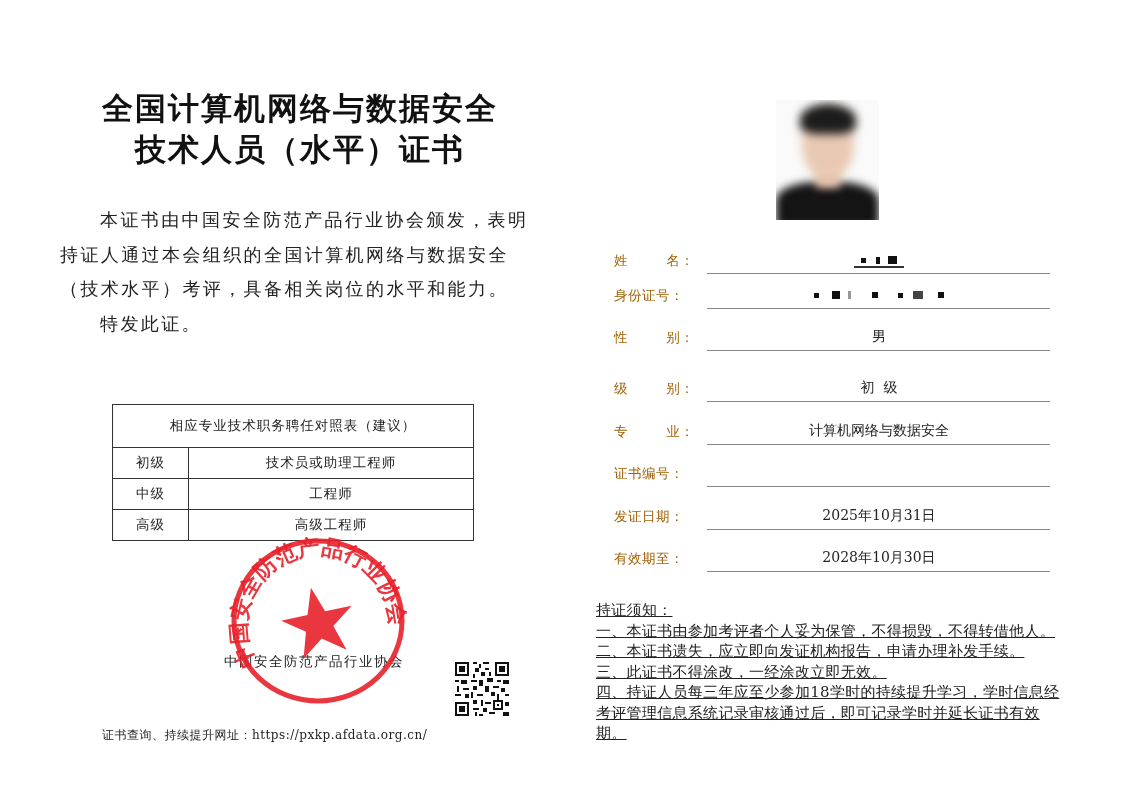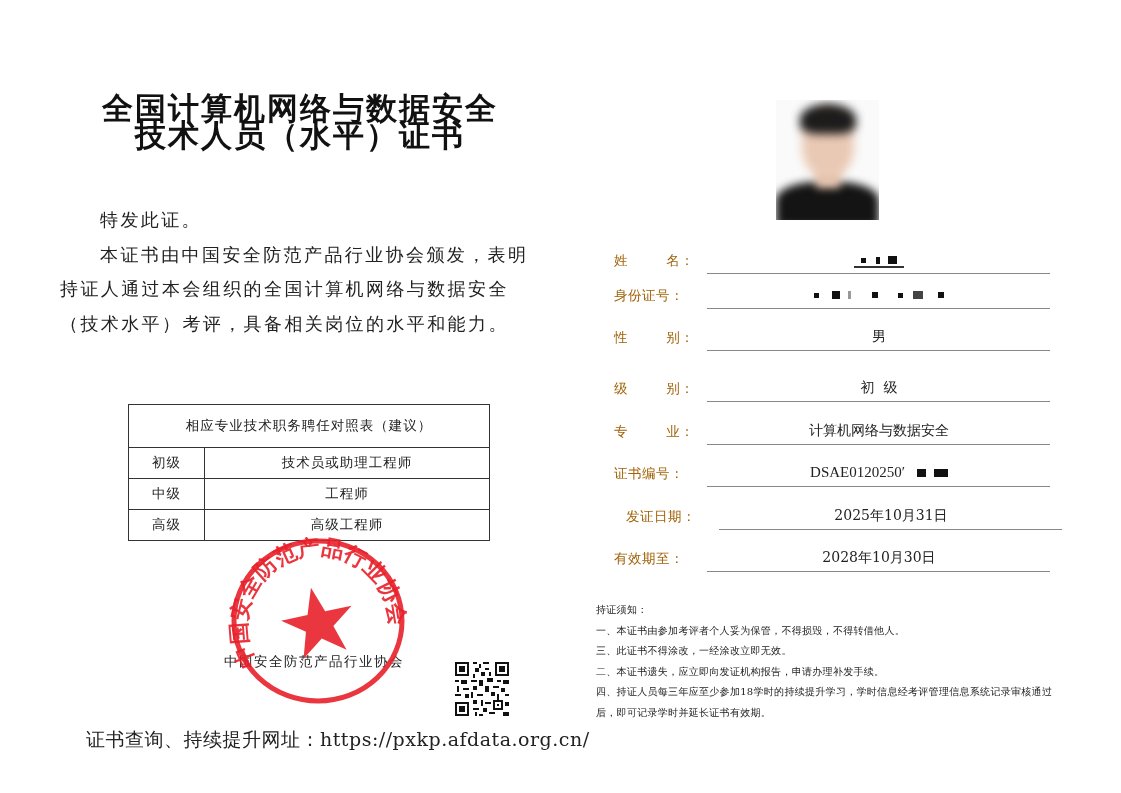--- a/index.html
+++ b/index.html
@@ -5,67 +5,67 @@
   * { box-sizing: border-box; margin: 0; padding: 0; }
   html, body { width: 1121px; height: 793px; background: #ffffff; overflow: hidden; }
   body { position: relative; font-family: "DejaVu Serif", "Liberation Serif", serif; color: #1a1a1a; }
 
   .title {
     position: absolute; left: 55px; width: 490px; text-align: center;
     font-family: "DejaVu Sans", sans-serif; font-weight: bold; font-size: 31px;
     letter-spacing: 2px; color: #111;
   }
   .title.l1 { top: 88px; }
-  .title.l2 { top: 115px; text-align: center; }
+  .title.l2 { top: 129px; text-align: center; }
 
   .intro { position: absolute; left: 60px; top: 203px; width: 470px; font-size: 18px; line-height: 34.5px; letter-spacing: 2.4px; color: #222; }
   .intro p { margin: 0; }
   .intro .indent { text-indent: 40px; }
 
-  .ref-table { position: absolute; left: 128px; top: 404px; width: 362px; border-collapse: collapse; font-size: 13.5px; color: #222; }
+  .ref-table { position: absolute; left: 112px; top: 404px; width: 362px; border-collapse: collapse; font-size: 13.5px; color: #222; }
   .ref-table td, .ref-table th { border: 1.2px solid #333; text-align: center; font-weight: normal; }
   .ref-table th { height: 43px; letter-spacing: 1px; }
   .ref-table td { height: 31px; letter-spacing: 1px; text-align: center; }
   .ref-table td.lvl { width: 76px; }
 
   .seal { position: absolute; left: 228px; top: 537px; width: 180px; height: 168px; }
 
   .org-name { position: absolute; left: 224px; top: 653px; font-size: 13.5px; letter-spacing: 1.5px; color: #222; }
-  .url-line { position: absolute; left: 86px; top: 698px; font-size: 19px; color: #222; letter-spacing: 0.5px; margin-top: 29px; }
+  .url-line { position: absolute; left: 102px; top: 698px; font-size: 12px; color: #222; letter-spacing: 0.5px; margin-top: 29px; }
   .qr { position: absolute; left: 453px; top: 660px; width: 58px; height: 58px; }
 
   .photo {
     position: absolute; left: 776px; top: 100px; width: 103px; height: 120px; overflow: hidden;
     background: #fafafa;
   }
   .photo .head { position: absolute; left: 26px; top: 8px; width: 52px; height: 70px; border-radius: 48% 48% 45% 45%; background: #e9c9b4; filter: blur(5px); }
   .photo .hair { position: absolute; left: 24px; top: 4px; width: 56px; height: 30px; border-radius: 50% 50% 30% 30%; background: #1c1c1c; filter: blur(5px); }
   .photo .body { position: absolute; left: 0px; top: 82px; width: 103px; height: 45px; border-radius: 40% 40% 0 0; background: #141414; filter: blur(4px); }
   .photo .neck { position: absolute; left: 40px; top: 68px; width: 24px; height: 20px; background: #e3c0aa; filter: blur(4px); }
 
   .field { position: absolute; left: 614px; width: 436px; height: 30px; }
   .field .label { position: absolute; left: 0; top: 5px; font-size: 13.5px; color: #a16207; white-space: pre; letter-spacing: 0.5px; }
   .field .value { position: absolute; left: 94px; width: 342px; top: 4px; text-align: center; font-size: 14px; color: #222; }
   .field .line { position: absolute; left: 93px; width: 343px; top: 26px; height: 0; border-top: 1.3px solid #888; }
   .redact { display: inline-block; background: #111; vertical-align: middle; }
 
-  .notice { position: absolute; left: 596px; top: 600px; width: 470px; font-size: 10px; line-height: 20.5px; color: #222; letter-spacing: 0.3px; }
+  .notice { position: absolute; left: 596px; top: 600px; width: 470px; font-size: 15px; line-height: 20.5px; color: #222; letter-spacing: 0.3px; text-decoration: underline; }
   .notice p { margin: 0; }
 </style>
 </head>
 <body>
 
 <div>
 
   <div class="title l1">全国计算机网络与数据安全</div>
   <div class="title l2">技术人员（水平）证书</div>
 
   <div class="intro">
+    <p class="indent">本证书由中国安全防范产品行业协会颁发，表明持证人通过本会组织的全国计算机网络与数据安全（技术水平）考评，具备相关岗位的水平和能力。</p>
     <p class="indent">特发此证。</p>
-    <p class="indent">本证书由中国安全防范产品行业协会颁发，表明持证人通过本会组织的全国计算机网络与数据安全（技术水平）考评，具备相关岗位的水平和能力。</p>
   </div>
 
   <table class="ref-table">
     <tbody>
         <tr>
           <th colspan="2">相应专业技术职务聘任对照表（建议）</th>
         </tr>
     <tr>
       <td class="lvl">初级</td>
       <td>技术员或助理工程师</td>
@@ -197,41 +197,36 @@
   </div>
 
   <div class="field" style="top:418px;">
     <span class="label">专        业：</span>
     <span class="value">计算机网络与数据安全</span>
     <div class="line"></div>
   </div>
 
   <div class="field" style="top:460px;">
     <span class="label">证书编号：</span>
-    <span class="value">
-      <span style="font-family:'Liberation Serif',serif;font-size:15px;">DSAE0120250</span><span style="font-family:'Liberation Serif',serif;font-size:15px;">′</span>
-      <span class="redact" style="width:9px;height:8px;margin-left:8px;"></span>
-      <span class="redact" style="width:14px;height:8px;margin-left:3px;"></span>
-    </span>
-    <div class="line"></div>
-  </div>
-
-  <div class="field" style="top:503px;margin-left:12px;">
+    <div class="line"></div>
+  </div>
+
+  <div class="field" style="top:503px;">
     <span class="label">发证日期：</span>
     <span class="value">2025年10月31日</span>
     <div class="line"></div>
   </div>
 
   <div class="field" style="top:545px;">
     <span class="label">有效期至：</span>
     <span class="value">2028年10月30日</span>
     <div class="line"></div>
   </div>
 
   <div class="notice">
     <p>持证须知：</p>
     <p>一、本证书由参加考评者个人妥为保管，不得损毁，不得转借他人。</p>
+    <p>二、本证书遗失，应立即向发证机构报告，申请办理补发手续。</p>
     <p>三、此证书不得涂改，一经涂改立即无效。</p>
-    <p>二、本证书遗失，应立即向发证机构报告，申请办理补发手续。</p>
     <p>四、持证人员每三年应至少参加18学时的持续提升学习，学时信息经考评管理信息系统记录审核通过后，即可记录学时并延长证书有效期。</p>
   </div>
 
 </div>
 
 </body></html>

